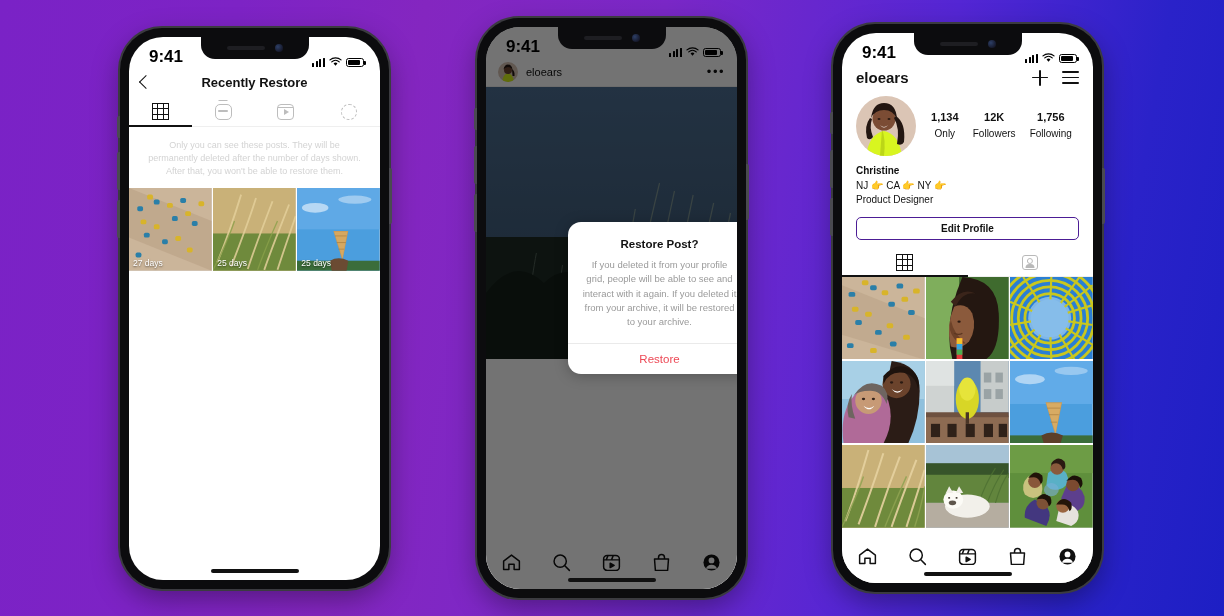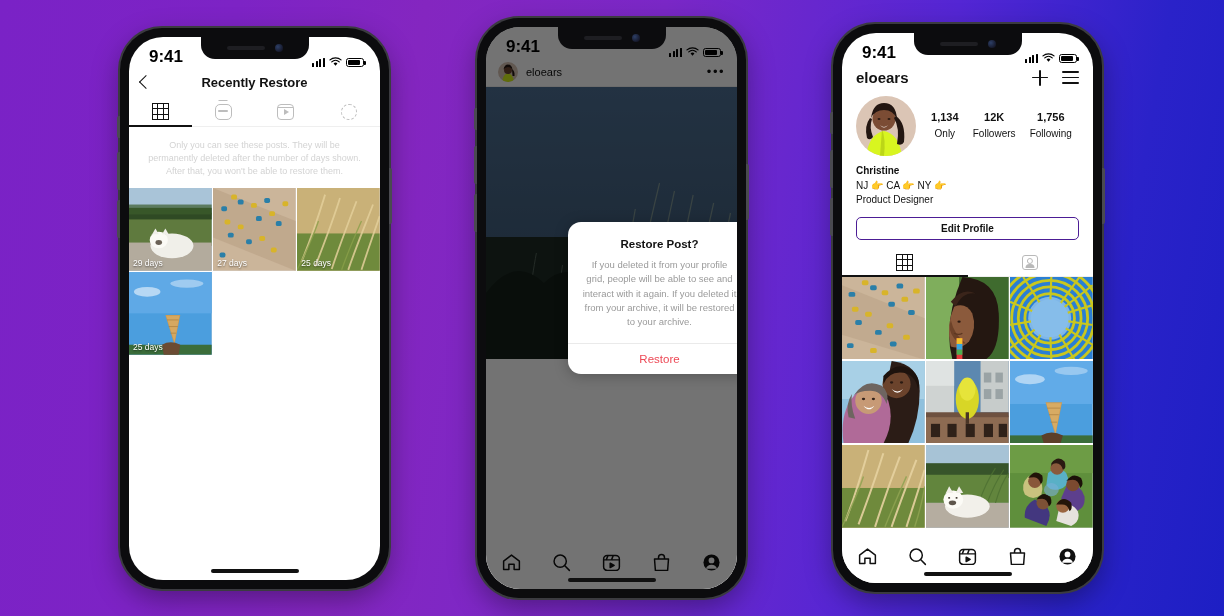--- a/index.html
+++ b/index.html
@@ -220,36 +220,20 @@
       <div class="tab">
         <div class="circ-ico"></div>
       </div>
     </div>
 
     <div class="hint">Only you can see these posts. They will be permanently deleted after the number of days shown. After that, you won't be able to restore them.</div>
 
     <div class="photogrid">
       <div class="cell">
         <svg class="cellimg" viewBox="0 0 100 100" preserveAspectRatio="none">
-          <rect width="100" height="100" fill="#9db4c4"></rect>
-          <rect y="0" width="100" height="42" fill="#a9c4d8"></rect>
-          <rect y="30" width="100" height="40" fill="#5f7a3e"></rect>
-          <rect y="24" width="100" height="14" fill="#2f4a24"></rect>
-          <rect y="66" width="100" height="34" fill="#b3ab9d"></rect>
-          <ellipse cx="52" cy="70" rx="26" ry="15" fill="#f0efe9"></ellipse>
-          <ellipse cx="36" cy="63" rx="11" ry="10" fill="#fbfaf5"></ellipse>
-          <path d="M28 56 l4 -7 4 7z" fill="#f0efe9"></path>
-          <path d="M40 56 l4 -7 4 7z" fill="#f0efe9"></path>
-          <ellipse cx="36" cy="66" rx="4" ry="3" fill="#6b6257"></ellipse>
-          <rect x="0" y="20" width="100" height="12" fill="#3c5c2c" opacity=".7"></rect>
-        </svg>
-        <div class="days">29 days</div>
-      </div>
-      <div class="cell">
-        <svg class="cellimg" viewBox="0 0 100 100" preserveAspectRatio="none">
           <rect width="100" height="100" fill="#cbb59a"></rect>
           <path d="M0 0 L100 40 L100 100 L0 60Z" fill="#b89f84" opacity=".55"></path>
           <g fill="#2a7fa8">
               <rect x="10" y="22" width="7" height="6" rx="2"></rect>
               <rect x="30" y="14" width="7" height="6" rx="2"></rect>
               <rect x="52" y="34" width="7" height="6" rx="2"></rect>
               <rect x="18" y="54" width="7" height="6" rx="2"></rect>
               <rect x="62" y="12" width="7" height="6" rx="2"></rect>
               <rect x="40" y="62" width="7" height="6" rx="2"></rect>
               <rect x="76" y="40" width="7" height="6" rx="2"></rect>

